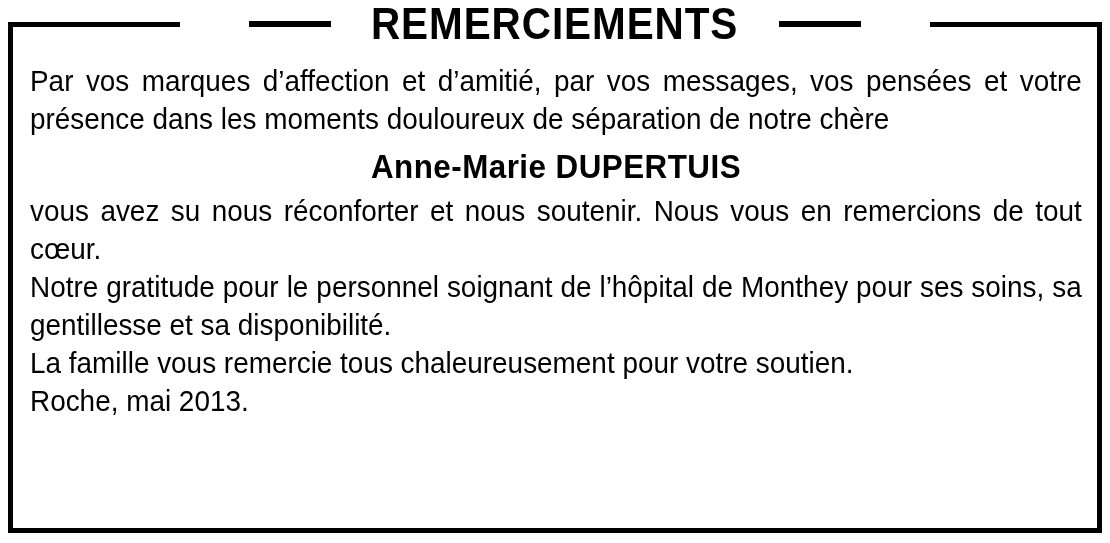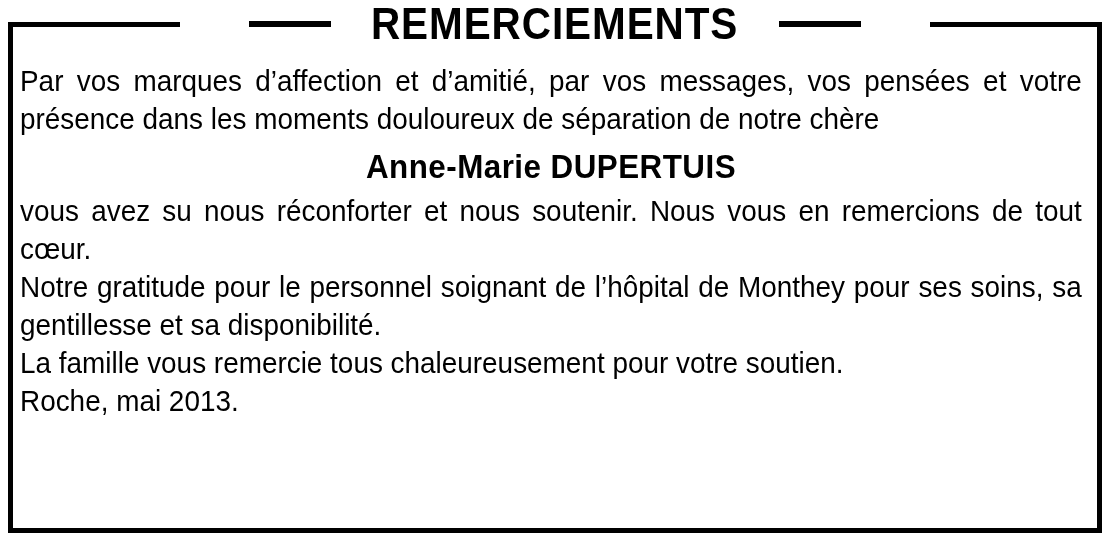--- a/index.html
+++ b/index.html
@@ -75,21 +75,21 @@
     top: 16px;
     left: 180px;
     width: 750px;
     height: 16px;
     background: #ffffff;
     z-index: 2;
   }
 
   .body {
     position: absolute;
-    left: 20px;
+    left: 30px;
     right: 28px;
     top: 62px;
     z-index: 4;
   }
 
   p {
     margin: 0;
     font-family: "Liberation Sans", sans-serif;
     font-size: 30px;
     line-height: 38px;

